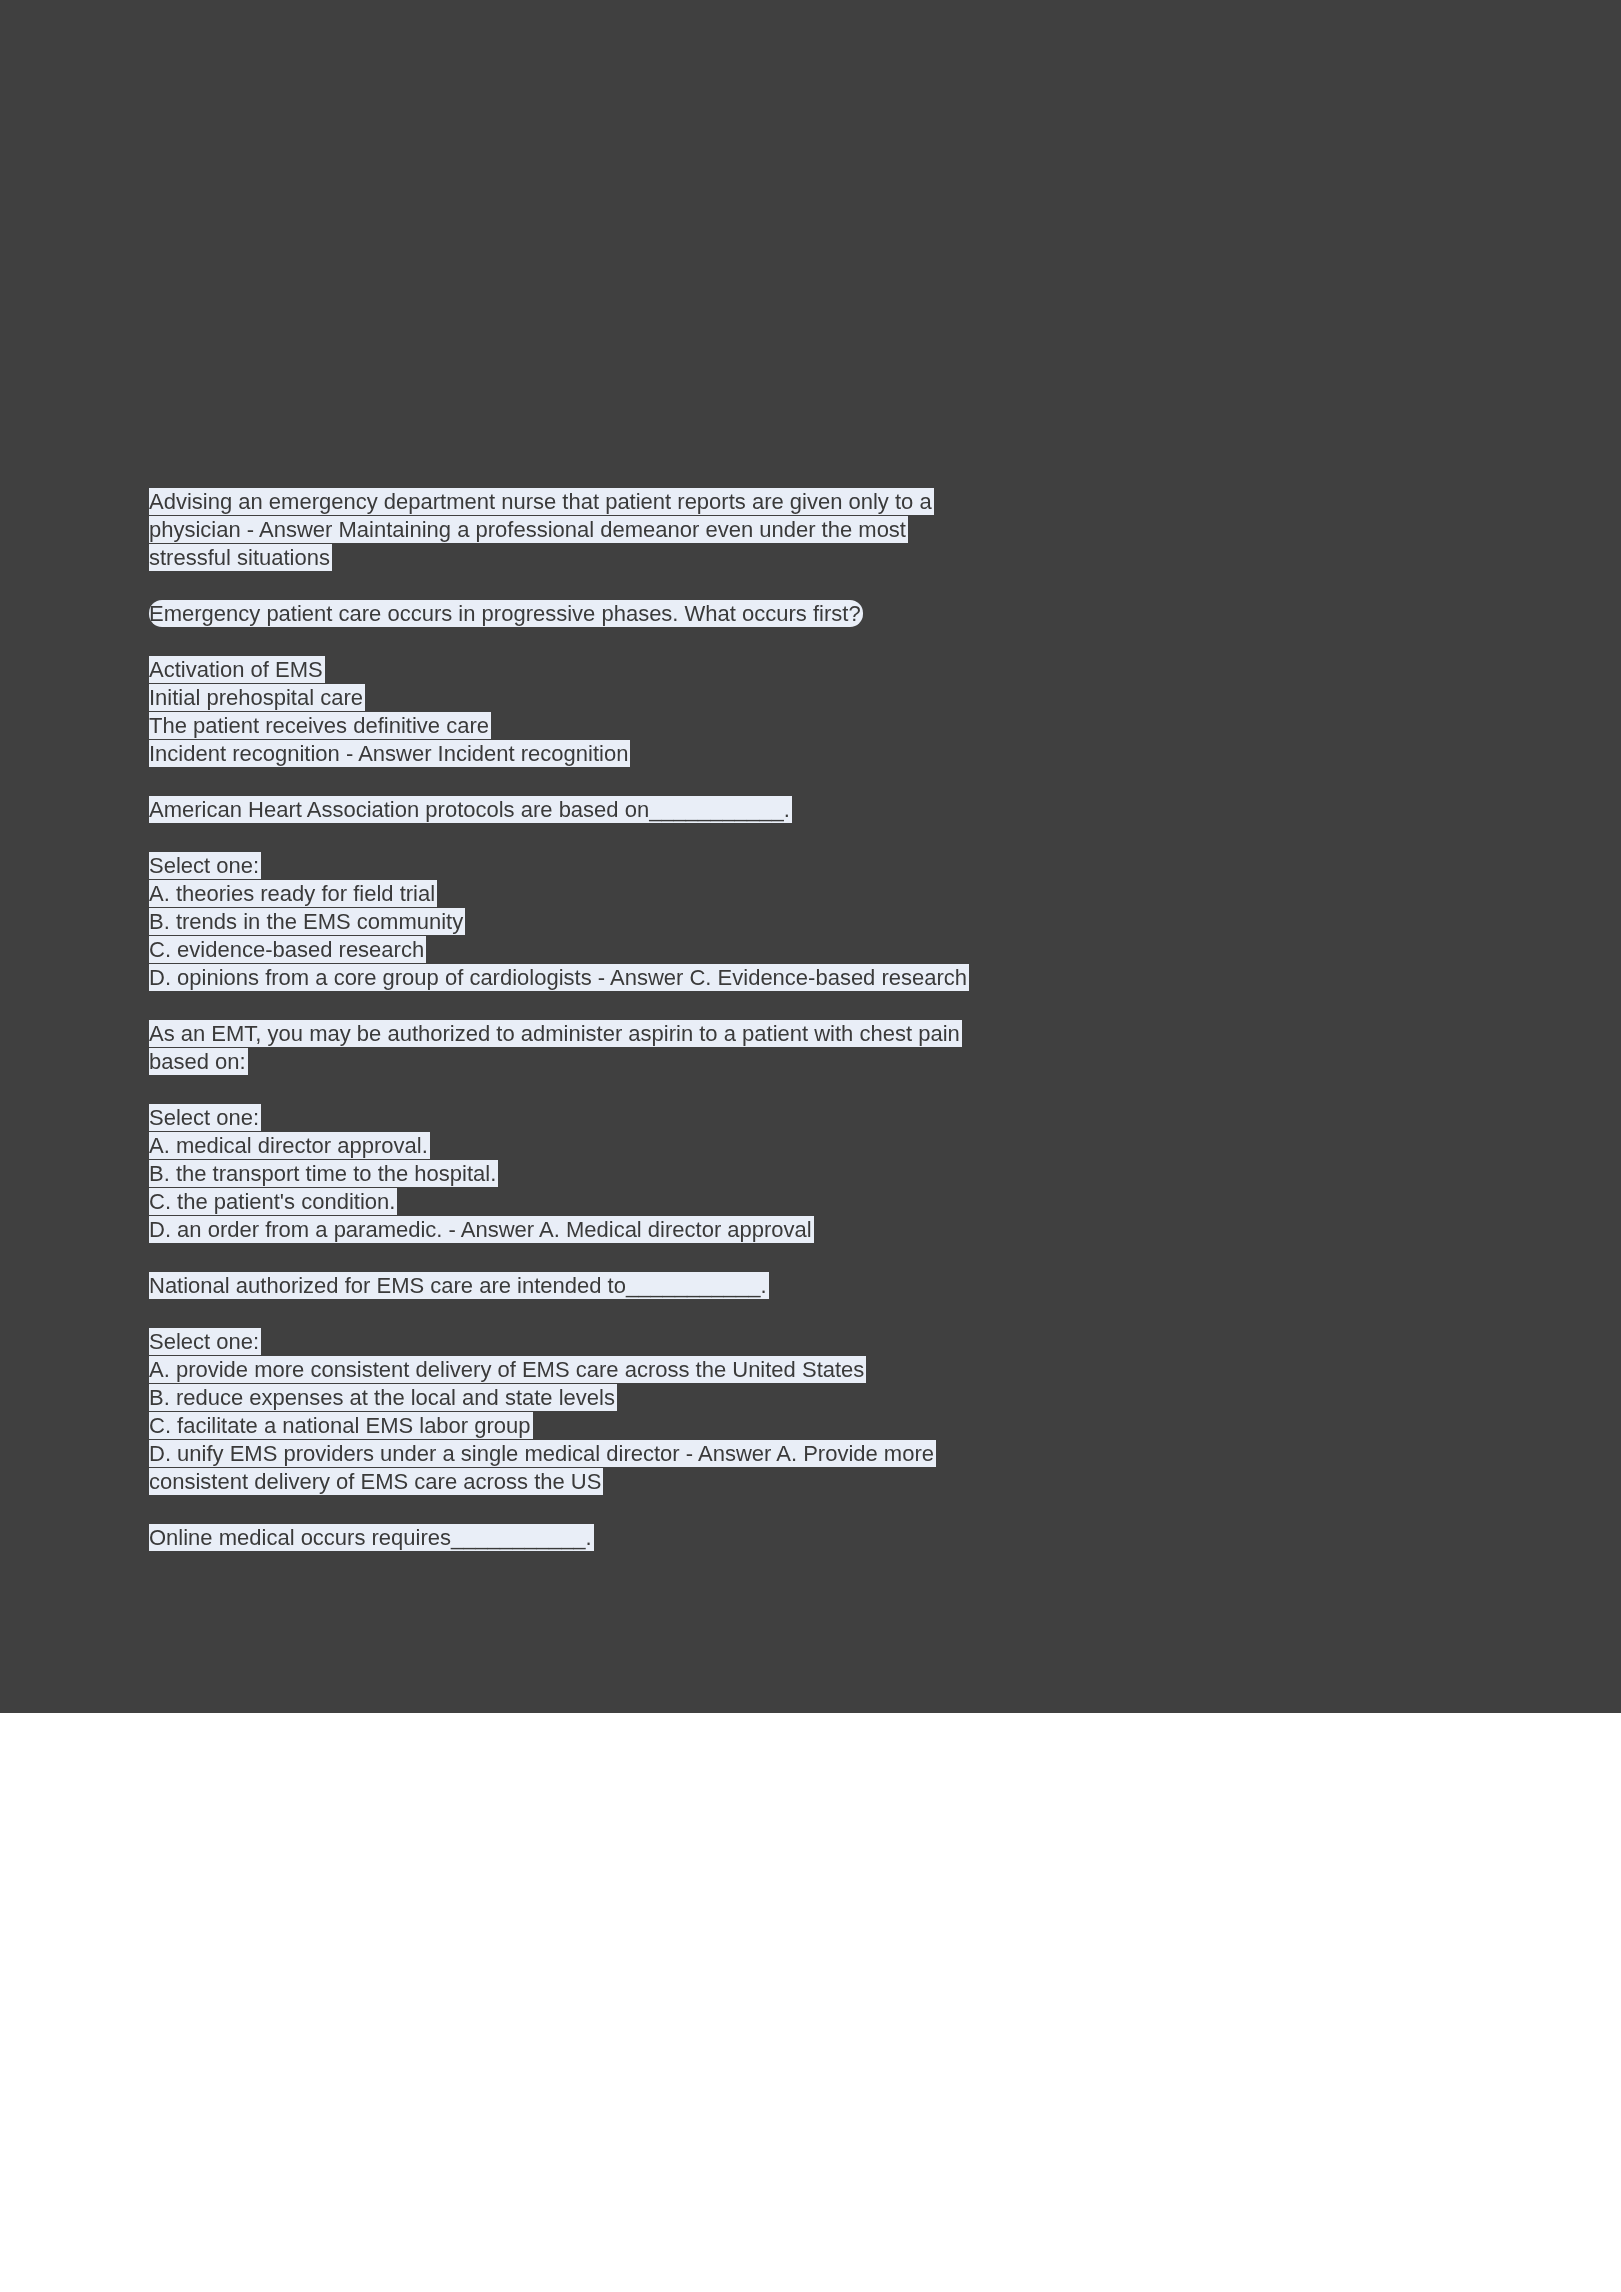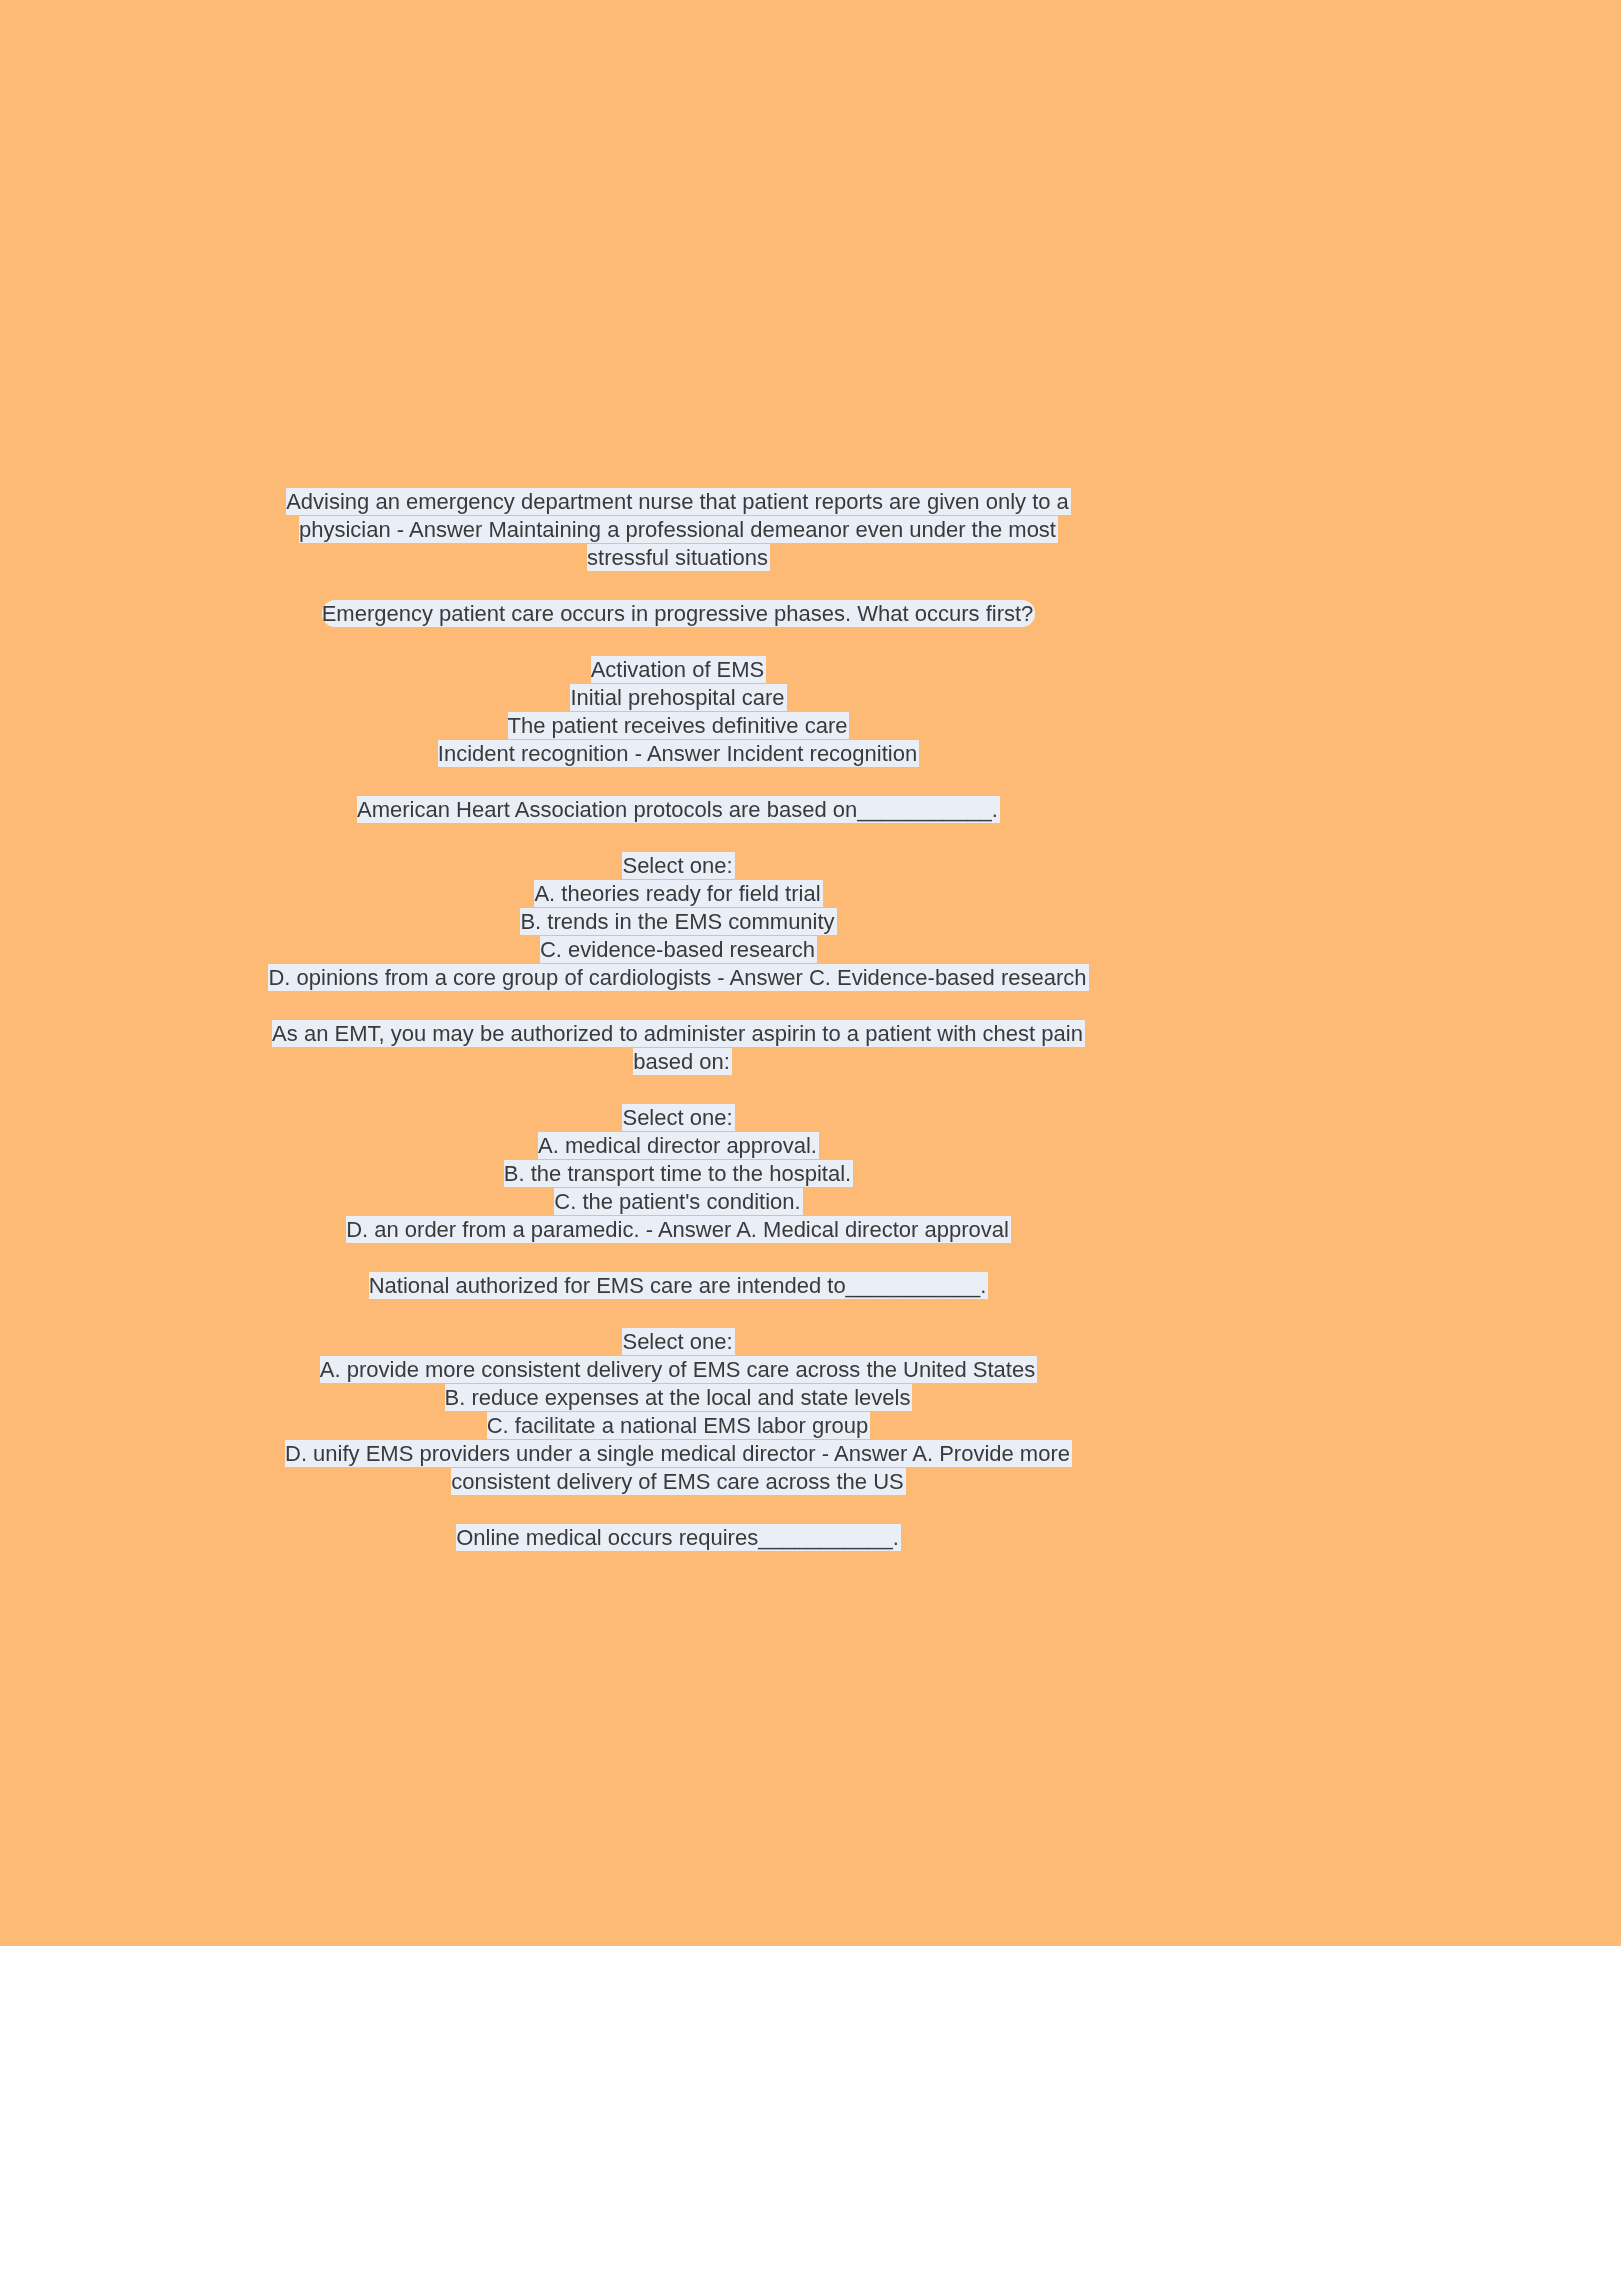--- a/index.html
+++ b/index.html
@@ -14,23 +14,22 @@
     position: relative;
     font-family: "Liberation Sans", "DejaVu Sans", sans-serif;
     overflow: hidden;
   }
 
   .page {
     position: absolute;
     left: 0;
     top: 0;
     width: 1621px;
-    height: 1946px;
-    background: #fdba74;
-    text-align: center;
+    height: 1713px;
+    background: #404040;
   }
 
   .content {
     position: absolute;
     left: 149px;
     top: 488px;
     width: 1059px;
     color: #3a3a3a;
     font-size: 22px;
     line-height: 28px;
@@ -50,20 +49,20 @@
 </head>
 <body>
 
 <div class="page">
   <div class="content" style="color: rgb(58, 58, 58);">
       <div class="paragraph"><span class="text-line" style="background-color: rgb(233, 238, 247);">Advising an emergency department nurse that patient reports are given only to a</span><br><span class="text-line" style="background-color: rgb(233, 238, 247);">physician - Answer Maintaining a professional demeanor even under the most</span><br><span class="text-line" style="background-color: rgb(233, 238, 247);">stressful situations</span><br></div>
       <div class="paragraph"><span class="text-line" style="background-color: rgb(233, 238, 247); border-radius: 13px;">Emergency patient care occurs in progressive phases. What occurs first?</span><br></div>
       <div class="paragraph"><span class="text-line" style="background-color: rgb(233, 238, 247);">Activation of EMS</span><br><span class="text-line" style="background-color: rgb(233, 238, 247);">Initial prehospital care</span><br><span class="text-line" style="background-color: rgb(233, 238, 247);">The patient receives definitive care</span><br><span class="text-line" style="background-color: rgb(233, 238, 247);">Incident recognition - Answer Incident recognition</span><br></div>
       <div class="paragraph"><span class="text-line" style="background-color: rgb(233, 238, 247);">American Heart Association protocols are based on___________.</span><br></div>
       <div class="paragraph"><span class="text-line" style="background-color: rgb(233, 238, 247);">Select one:</span><br><span class="text-line" style="background-color: rgb(233, 238, 247);">A. theories ready for field trial</span><br><span class="text-line" style="background-color: rgb(233, 238, 247);">B. trends in the EMS community</span><br><span class="text-line" style="background-color: rgb(233, 238, 247);">C. evidence-based research</span><br><span class="text-line" style="background-color: rgb(233, 238, 247);">D. opinions from a core group of cardiologists - Answer C. Evidence-based research</span><br></div>
-      <div class="paragraph"><span class="text-line" style="background-color: rgb(233, 238, 247);">As an EMT, you may be authorized to administer aspirin to a patient with chest pain</span><br><span class="text-line" style="background-color: rgb(233, 238, 247); margin-left: 8px;">based on:</span><br></div>
+      <div class="paragraph"><span class="text-line" style="background-color: rgb(233, 238, 247);">As an EMT, you may be authorized to administer aspirin to a patient with chest pain</span><br><span class="text-line" style="background-color: rgb(233, 238, 247);">based on:</span><br></div>
       <div class="paragraph"><span class="text-line" style="background-color: rgb(233, 238, 247);">Select one:</span><br><span class="text-line" style="background-color: rgb(233, 238, 247);">A. medical director approval.</span><br><span class="text-line" style="background-color: rgb(233, 238, 247);">B. the transport time to the hospital.</span><br><span class="text-line" style="background-color: rgb(233, 238, 247);">C. the patient's condition.</span><br><span class="text-line" style="background-color: rgb(233, 238, 247);">D. an order from a paramedic. - Answer A. Medical director approval</span><br></div>
       <div class="paragraph"><span class="text-line" style="background-color: rgb(233, 238, 247);">National authorized for EMS care are intended to___________.</span><br></div>
       <div class="paragraph"><span class="text-line" style="background-color: rgb(233, 238, 247);">Select one:</span><br><span class="text-line" style="background-color: rgb(233, 238, 247);">A. provide more consistent delivery of EMS care across the United States</span><br><span class="text-line" style="background-color: rgb(233, 238, 247);">B. reduce expenses at the local and state levels</span><br><span class="text-line" style="background-color: rgb(233, 238, 247);">C. facilitate a national EMS labor group</span><br><span class="text-line" style="background-color: rgb(233, 238, 247);">D. unify EMS providers under a single medical director - Answer A. Provide more</span><br><span class="text-line" style="background-color: rgb(233, 238, 247);">consistent delivery of EMS care across the US</span><br></div>
       <div class="paragraph"><span class="text-line" style="background-color: rgb(233, 238, 247);">Online medical occurs requires___________.</span><br></div>
     </div>
 </div>
 
 
 </body></html>

